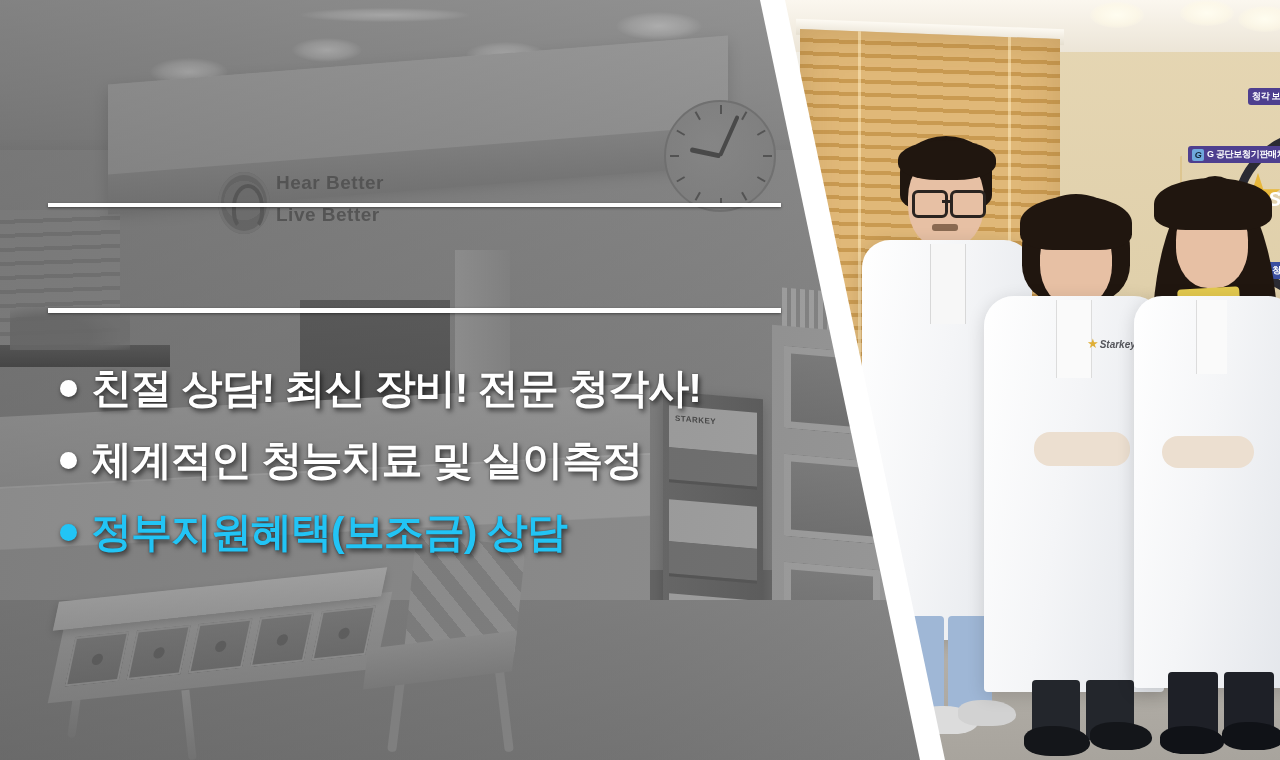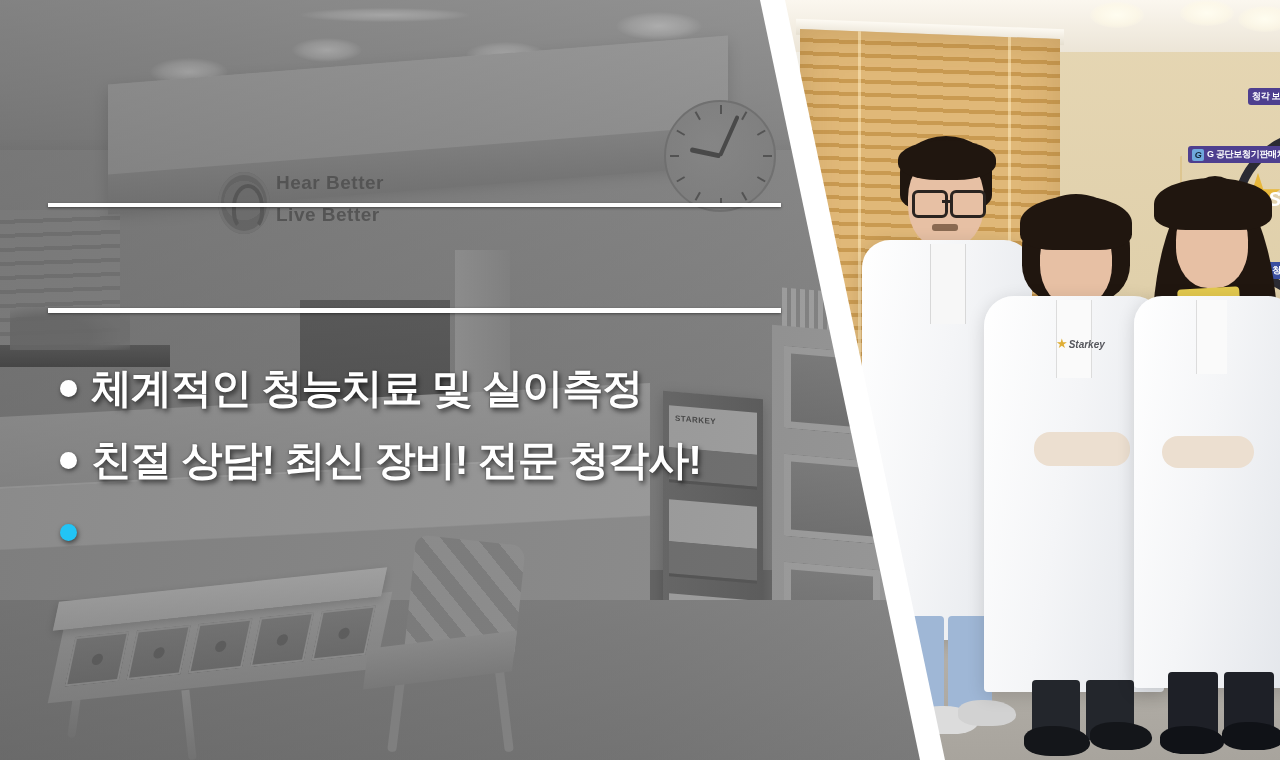--- a/index.html
+++ b/index.html
@@ -491,21 +491,21 @@
       <div class="shoe" style="left:916px;top:706px;width:62px;height:28px;background:#dcdcdc;"></div>
       <div class="shoe" style="left:958px;top:700px;width:58px;height:26px;background:#d2d2d2;"></div>
     </div>
 
     <div class="person">
       <div class="hair" style="left:1022px;top:194px;width:108px;height:108px;border-radius:50% 50% 34% 34%;"></div>
       <div class="head" style="left:1040px;top:214px;width:72px;height:92px;"></div>
       <div class="hair" style="left:1020px;top:196px;width:112px;height:54px;border-radius:52% 52% 30% 30%;"></div>
       <div class="coat" style="left:984px;top:296px;width:180px;height:396px;border-radius:30px 30px 4px 4px;"></div>
       <div style="position:absolute;left:1056px;top:300px;width:34px;height:78px;background:#fafafa;border-left:1px solid #dcdcdc;border-right:1px solid #dcdcdc;"></div>
-      <div class="chest-logo" style="left:1056px;top:336px;">
+      <div class="chest-logo" style="left:1087px;top:336px;">
         <span class="s">★</span><span>Starkey</span>
       </div>
       <div style="position:absolute;left:1034px;top:432px;width:96px;height:34px;background:#ecdfd0;border-radius:16px;"></div>
       <div class="legs" style="left:1032px;top:680px;width:48px;height:60px;background:#23262c;border-radius:4px;"></div>
       <div class="legs" style="left:1086px;top:680px;width:48px;height:60px;background:#23262c;border-radius:4px;"></div>
       <div class="shoe" style="left:1024px;top:726px;width:66px;height:30px;background:#14161a;"></div>
       <div class="shoe" style="left:1090px;top:722px;width:62px;height:28px;background:#14161a;"></div>
     </div>
 
     <div class="person">
@@ -524,24 +524,25 @@
   </div>
 
   <div class="diag-border"></div>
 
   <div class="rule rule-top"></div>
   <div class="rule rule-bottom"></div>
 
   <div class="bullets">
     <div class="bullet">
       <span class="dot"></span>
-      <span class="btext">체계적인 청능치료 및 실이측정</span>
+      <span class="btext">친절 상담! 최신 장비! 전문 청각사!</span>
     </div>
     <div class="bullet">
       <span class="dot"></span>
-      <span class="btext">친절 상담! 최신 장비! 전문 청각사!</span>
+      <span class="btext">체계적인 청능치료 및 실이측정</span>
     </div>
     <div class="bullet accent">
       <span class="dot"></span>
+      <span class="btext">정부지원혜택(보조금) 상담</span>
     </div>
   </div>
 
 </div>
 
 </body></html>

